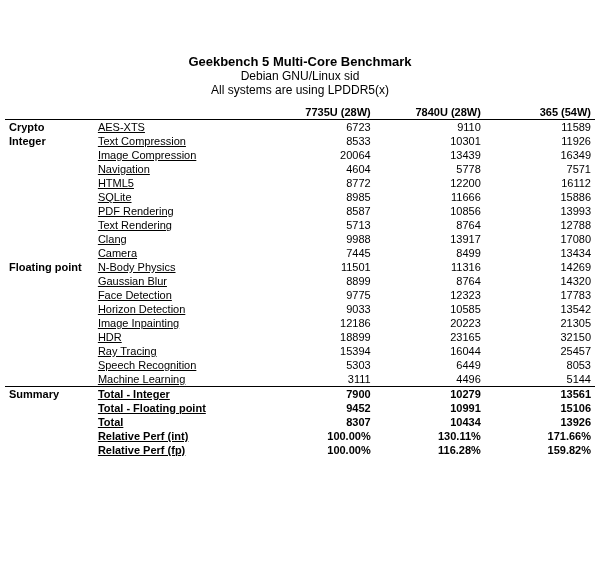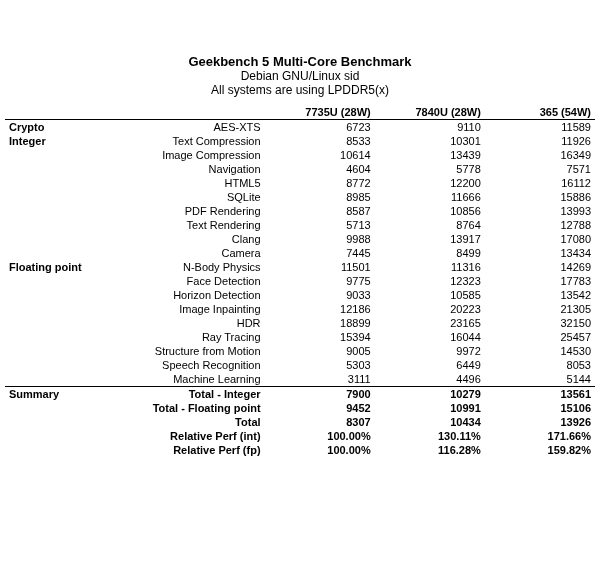--- a/index.html
+++ b/index.html
@@ -39,21 +39,22 @@
       border-bottom: 1px solid #000;
     }
     .col-category {
       width: 65px;
       text-align: left;
       vertical-align: top;
       font-weight: bold;
     }
     .col-label {
       width: 155px;
-      text-align: right;
+      text-align: left;
+      text-decoration: underline;
     }
     .col-val {
       width: 100px;
       text-align: right;
     }
     .header-row th:first-child {
       width: 65px;
     }
     .header-row th:nth-child(2) {
       width: 155px;
@@ -96,21 +97,21 @@
       <tr>
         <td class="col-category">Integer</td>
         <td class="col-label">Text Compression</td>
         <td class="col-val">8533</td>
         <td class="col-val">10301</td>
         <td class="col-val">11926</td>
       </tr>
       <tr>
         <td class="col-category"></td>
         <td class="col-label">Image Compression</td>
-        <td class="col-val">10614</td>
+        <td class="col-val">20064</td>
         <td class="col-val">13439</td>
         <td class="col-val">16349</td>
       </tr>
       <tr>
         <td class="col-category"></td>
         <td class="col-label">Navigation</td>
         <td class="col-val">4604</td>
         <td class="col-val">5778</td>
         <td class="col-val">7571</td>
       </tr>
@@ -158,20 +159,27 @@
       </tr>
       <tr>
         <td class="col-category">Floating point</td>
         <td class="col-label">N-Body Physics</td>
         <td class="col-val">11501</td>
         <td class="col-val">11316</td>
         <td class="col-val">14269</td>
       </tr>
       <tr>
         <td class="col-category"></td>
+        <td class="col-label">Gaussian Blur</td>
+        <td class="col-val">8899</td>
+        <td class="col-val">8764</td>
+        <td class="col-val">14320</td>
+      </tr>
+      <tr>
+        <td class="col-category"></td>
         <td class="col-label">Face Detection</td>
         <td class="col-val">9775</td>
         <td class="col-val">12323</td>
         <td class="col-val">17783</td>
       </tr>
       <tr>
         <td class="col-category"></td>
         <td class="col-label">Horizon Detection</td>
         <td class="col-val">9033</td>
         <td class="col-val">10585</td>
@@ -190,27 +198,20 @@
         <td class="col-val">18899</td>
         <td class="col-val">23165</td>
         <td class="col-val">32150</td>
       </tr>
       <tr>
         <td class="col-category"></td>
         <td class="col-label">Ray Tracing</td>
         <td class="col-val">15394</td>
         <td class="col-val">16044</td>
         <td class="col-val">25457</td>
-      </tr>
-      <tr>
-        <td class="col-category"></td>
-        <td class="col-label">Structure from Motion</td>
-        <td class="col-val">9005</td>
-        <td class="col-val">9972</td>
-        <td class="col-val">14530</td>
       </tr>
       <tr>
         <td class="col-category"></td>
         <td class="col-label">Speech Recognition</td>
         <td class="col-val">5303</td>
         <td class="col-val">6449</td>
         <td class="col-val">8053</td>
       </tr>
       <tr>
         <td class="col-category"></td>

